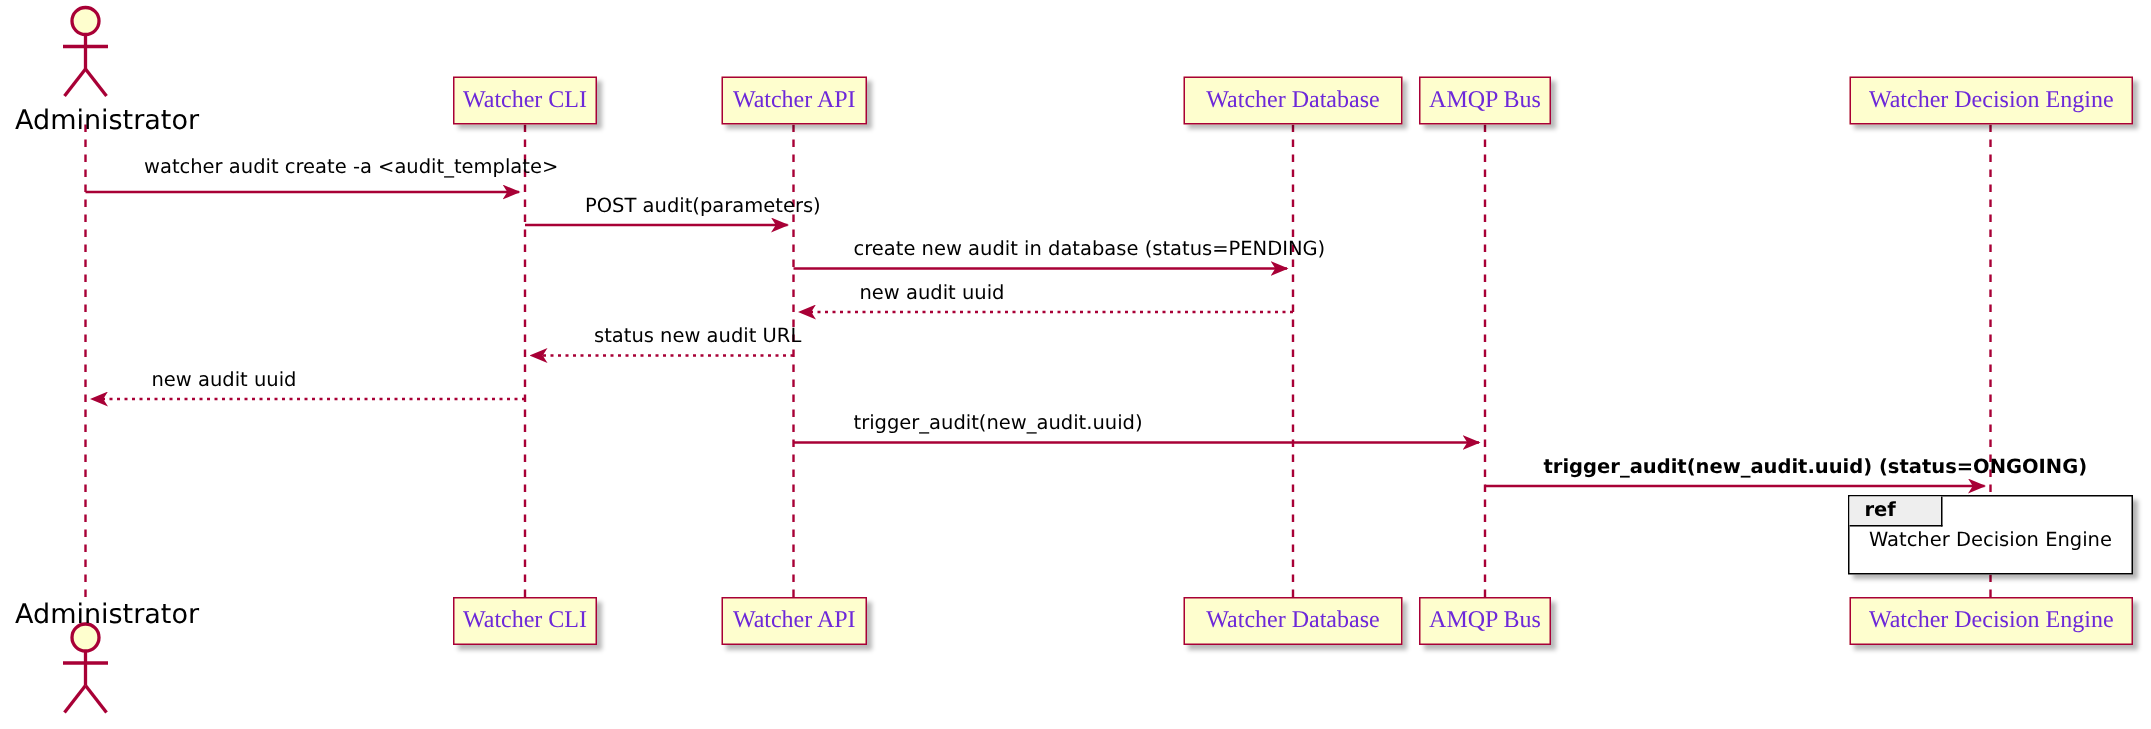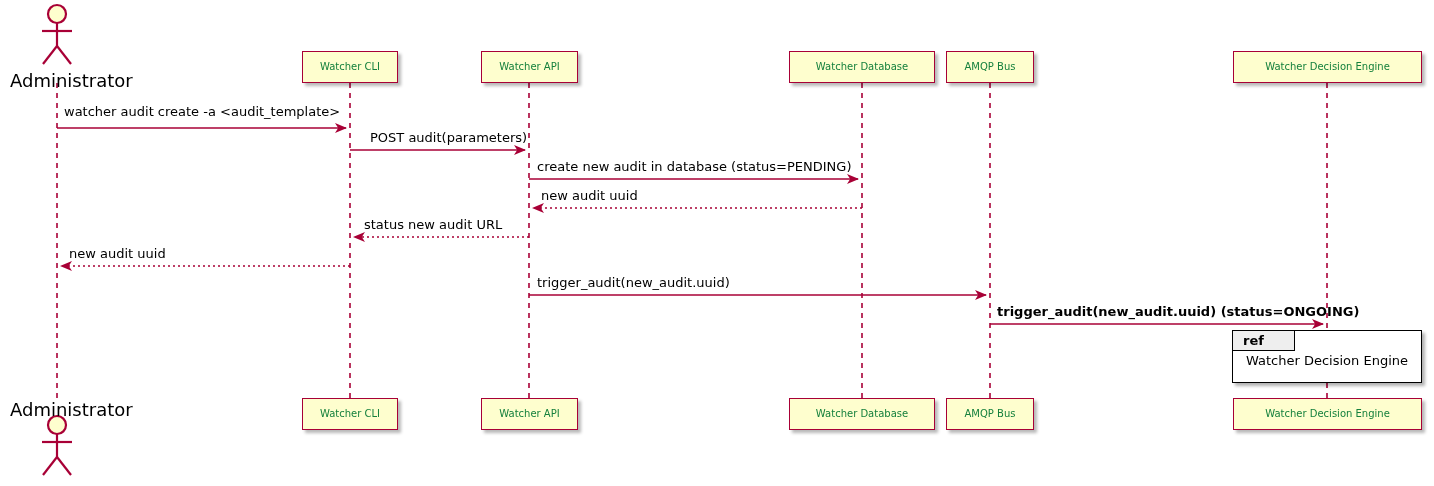--- a/index.html
+++ b/index.html
@@ -23,42 +23,44 @@
     top: 0;
     width: 1434px;
     height: 486px;
   }
   
   .participant {
     position: absolute;
     box-sizing: border-box;
     background: #FEFECE;
     border: 1.5px solid #A80036;
-    color: #15803d;
-    font-size: 10px;
+    color: #6d28d9;
+    font-size: 16px;
     line-height: 1;
     display: flex;
     align-items: center;
     justify-content: center;
     box-shadow: 3px 3px 3px rgba(0,0,0,0.28);
     white-space: nowrap;
     padding: 0 9px;
+    font-family: Liberation Serif, serif;
   }
   .actor-label {
     position: absolute;
     font-size: 18px;
     color: #000000;
     white-space: nowrap;
   }
   .msg-label {
     position: absolute;
     font-size: 13px;
     color: #000000;
     white-space: nowrap;
     line-height: 1;
+    margin-left: 32px;
   }
   
   .ref-box {
     position: absolute;
     box-sizing: border-box;
     background: #FFFFFF;
     border: 1.5px solid #000000;
     box-shadow: 3px 3px 3px rgba(0,0,0,0.30);
   }
   .ref-tab {
@@ -162,21 +164,21 @@
   <div class="participant" style="left:946px; top:51px; width:88px; height:32px;">AMQP Bus</div>
   <div class="participant" style="left:1233px; top:51px; width:189px; height:32px;">Watcher Decision Engine</div>
 
   <div class="participant" style="left:302px; top:398px; width:96px; height:32px;">Watcher CLI</div>
   <div class="participant" style="left:481px; top:398px; width:97px; height:32px;">Watcher API</div>
   <div class="participant" style="left:789px; top:398px; width:146px; height:32px;">Watcher Database</div>
   <div class="participant" style="left:946px; top:398px; width:88px; height:32px;">AMQP Bus</div>
   <div class="participant" style="left:1233px; top:398px; width:189px; height:32px;">Watcher Decision Engine</div>
 
   <div class="msg-label" style="left:64px; top:105px;">watcher audit create -a &lt;audit_template&gt;</div>
-  <div class="msg-label" style="left:370px; top:131px;">POST audit(parameters)</div>
+  <div class="msg-label" style="left:358px; top:131px;">POST audit(parameters)</div>
   <div class="msg-label" style="left:537px; top:160px;">create new audit in database (status=PENDING)</div>
   <div class="msg-label" style="left:541px; top:189px;">new audit uuid</div>
   <div class="msg-label" style="left:364px; top:218px;">status new audit URL</div>
   <div class="msg-label" style="left:69px; top:247px;">new audit uuid</div>
   <div class="msg-label" style="left:537px; top:276px;">trigger_audit(new_audit.uuid)</div>
   <div class="msg-label" style="left:997px; top:305px;font-weight:bold;">trigger_audit(new_audit.uuid) (status=ONGOING)</div>
 
   <div class="ref-box" style="left:1232px; top:330px; width:190px; height:53px;">
     <div class="ref-tab"></div>
     <div class="ref-tab-notch"></div>

